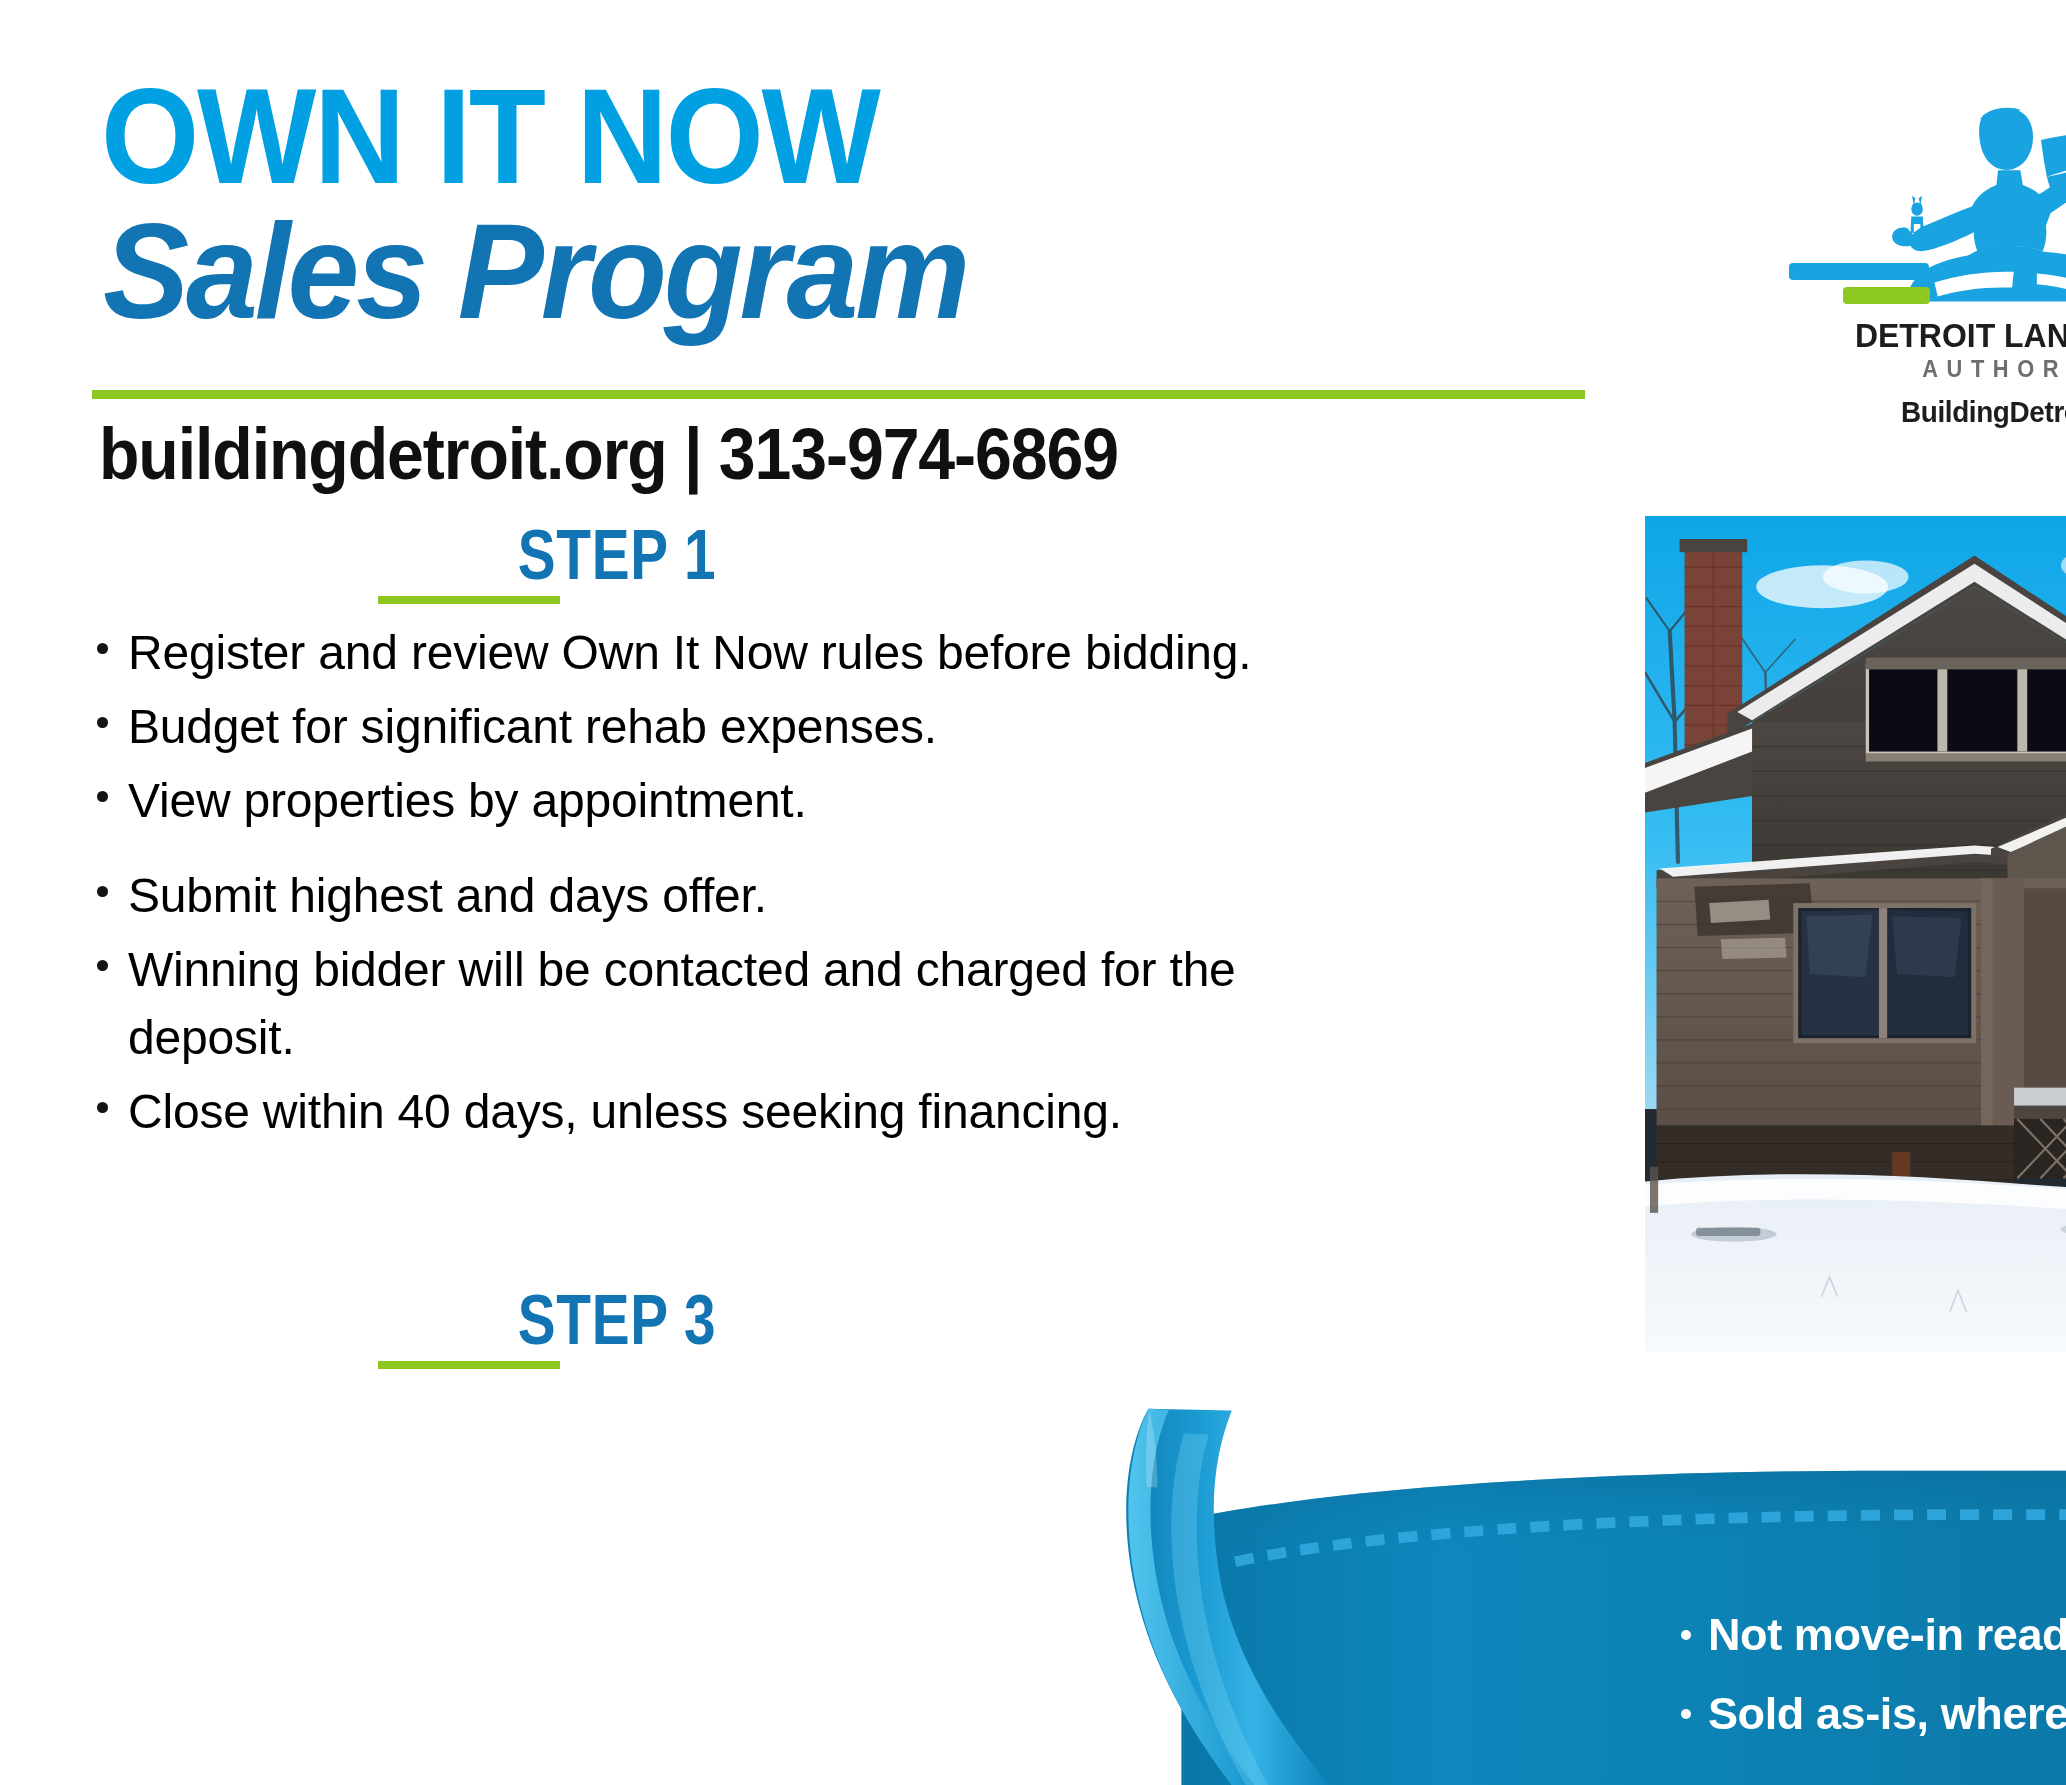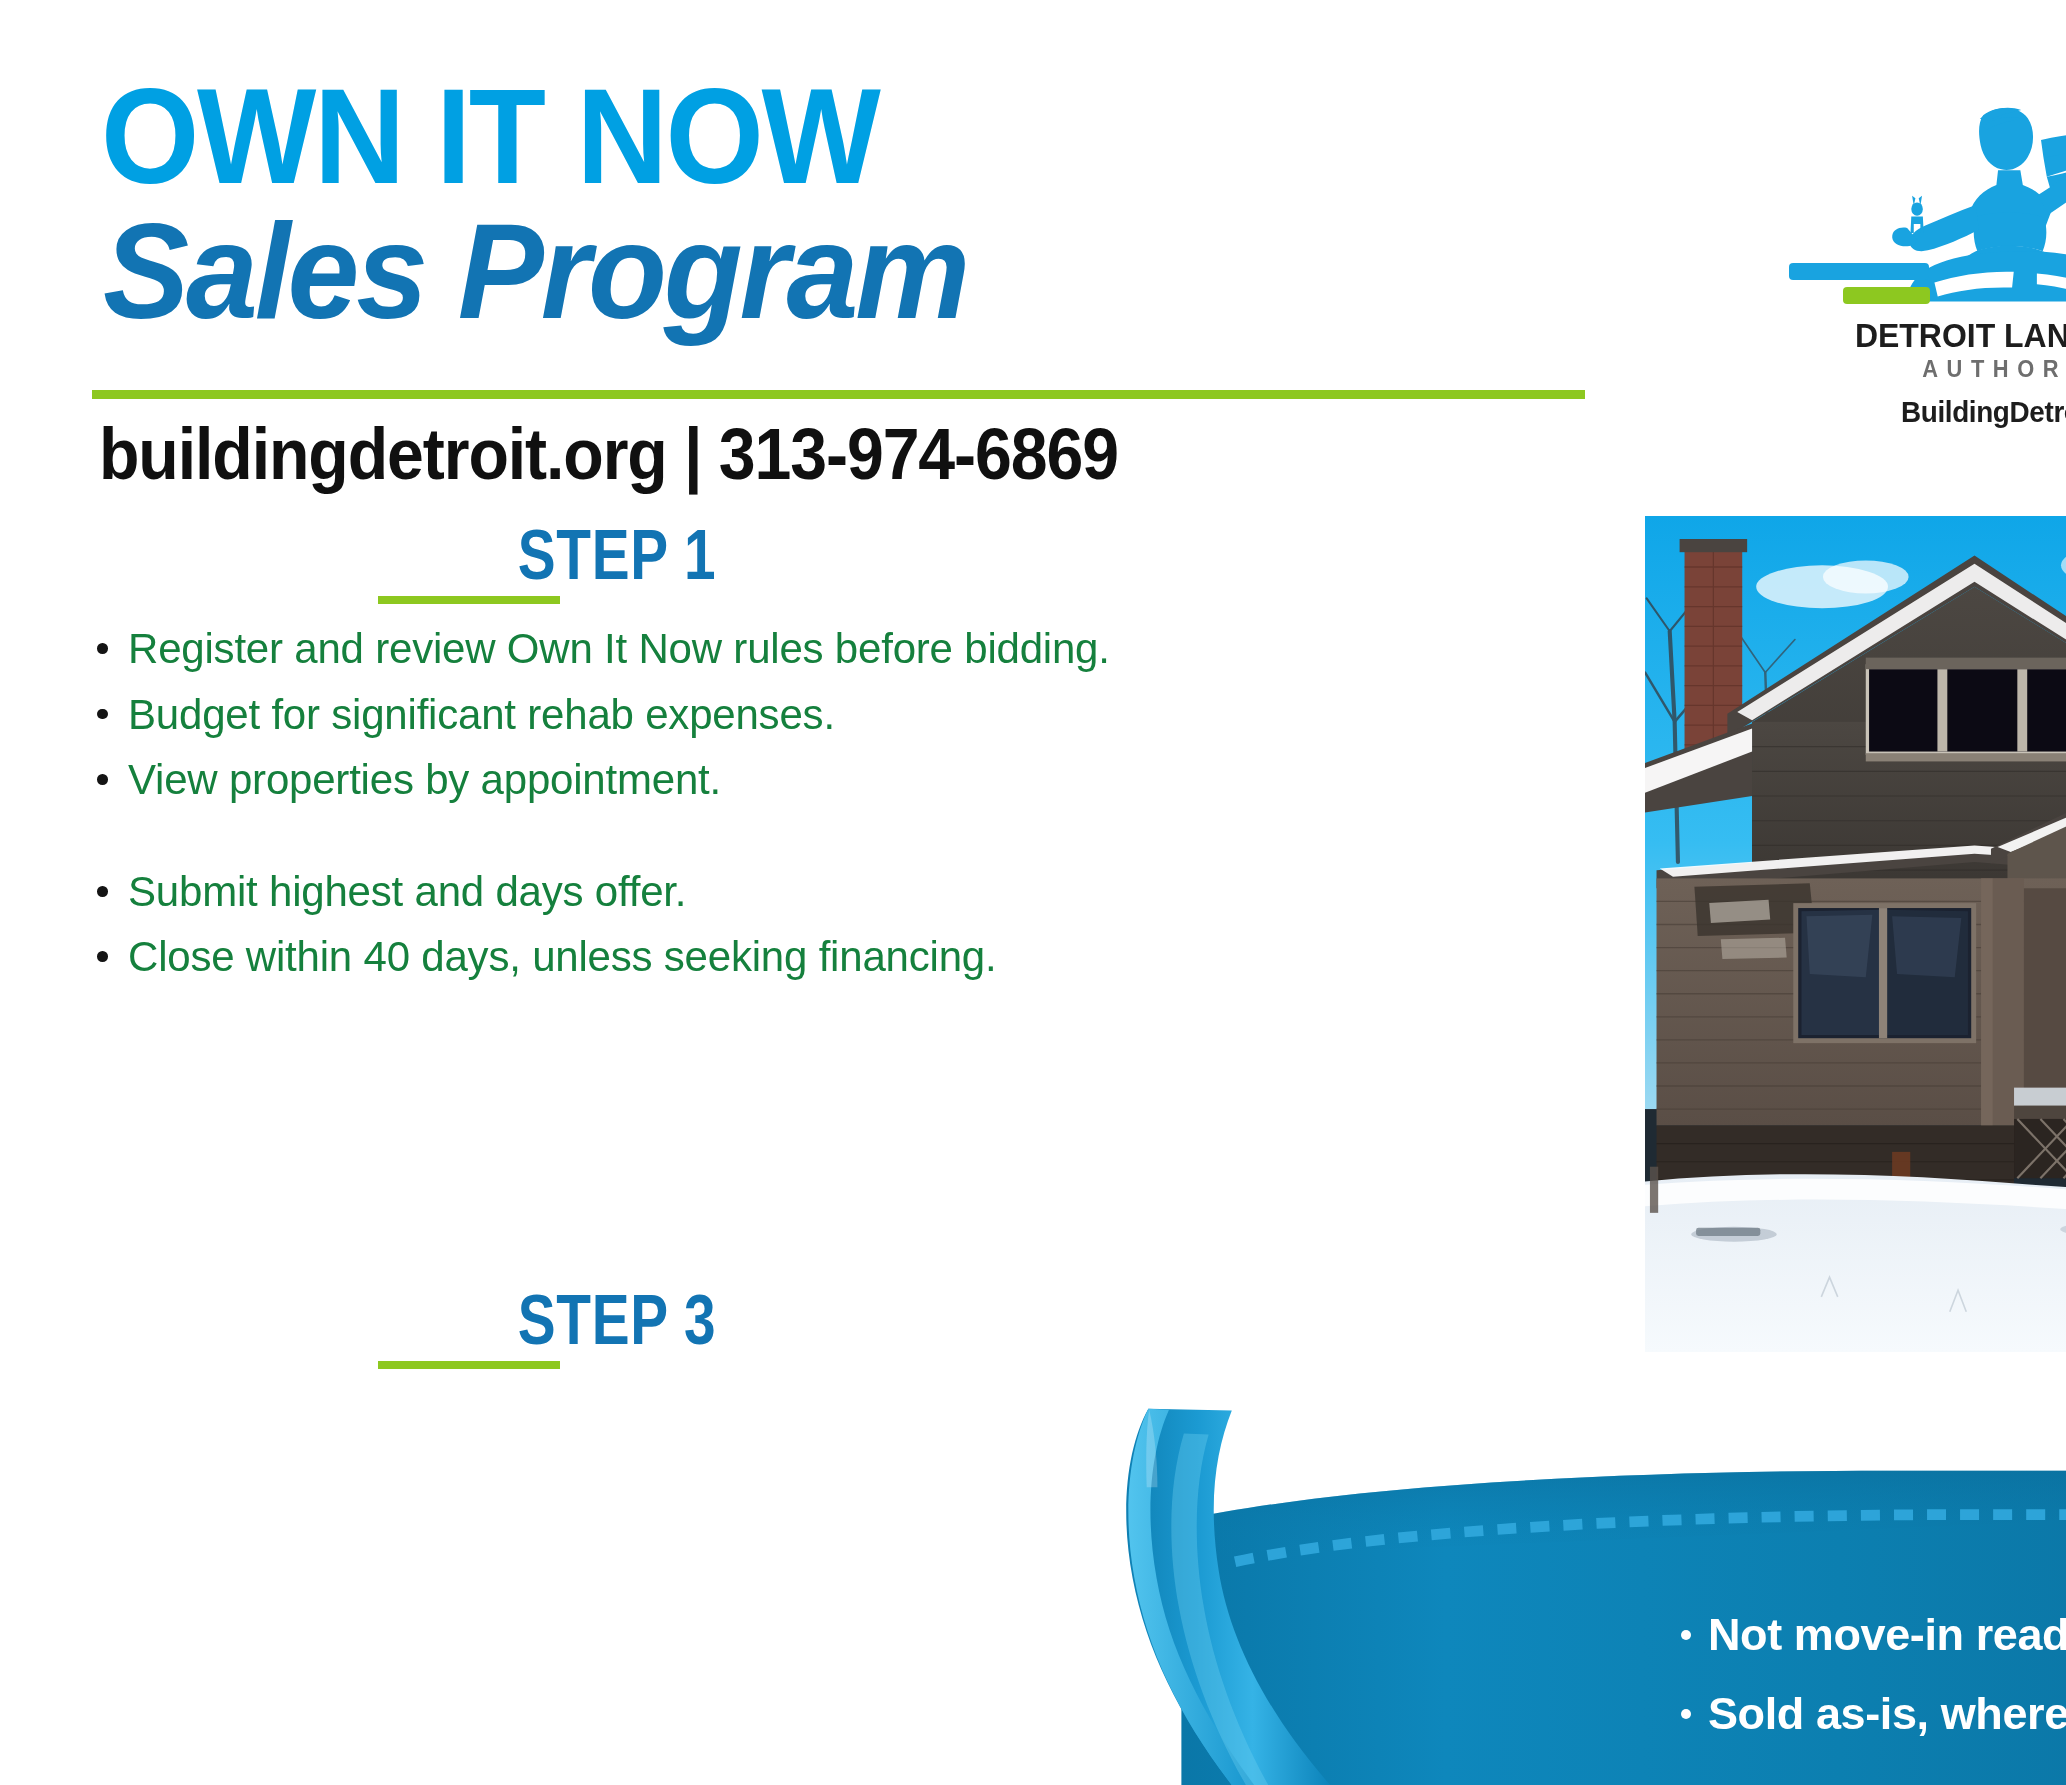--- a/index.html
+++ b/index.html
@@ -77,23 +77,23 @@
     margin:5.8px auto 0 auto;
   }
   .bullets{
     list-style:none;
     margin:15px 0 0 0;
     padding:0 0 0 83px;
   }
   .bullets li{
     position:relative;
     font-family:"Liberation Sans", sans-serif;
-    font-size:42px;
+    font-size:48px;
     line-height:1.42;
-    color:#15803d;
+    color:#000000;
     padding-left:45px;
     margin-bottom:5.8px;
     letter-spacing:-0.2px;
   }
   .bullets li::before{
     content:"";
     position:absolute;
     left:14px;top:24px;
     width:10.7px;height:10.7px;
     border-radius:50%;
@@ -276,20 +276,21 @@
     <ul class="bullets">
       <li>Register and review Own It Now rules before bidding.</li>
       <li>Budget for significant rehab expenses.</li>
       <li>View properties by appointment.</li>
     </ul>
   </div>
 
   <div class="step-block" style="top:847px;">
     <ul class="bullets">
       <li>Submit highest and days offer.</li>
+      <li style="max-width:1223px;">Winning bidder will be contacted and charged for the deposit.</li>
       <li>Close within 40 days, unless seeking financing.</li>
     </ul>
   </div>
 
   <div class="step-block" style="top:1284px;">
     <div class="step-head">
       <div class="step-title">STEP 3</div>
       <div class="step-underline"></div>
     </div>
   </div>

